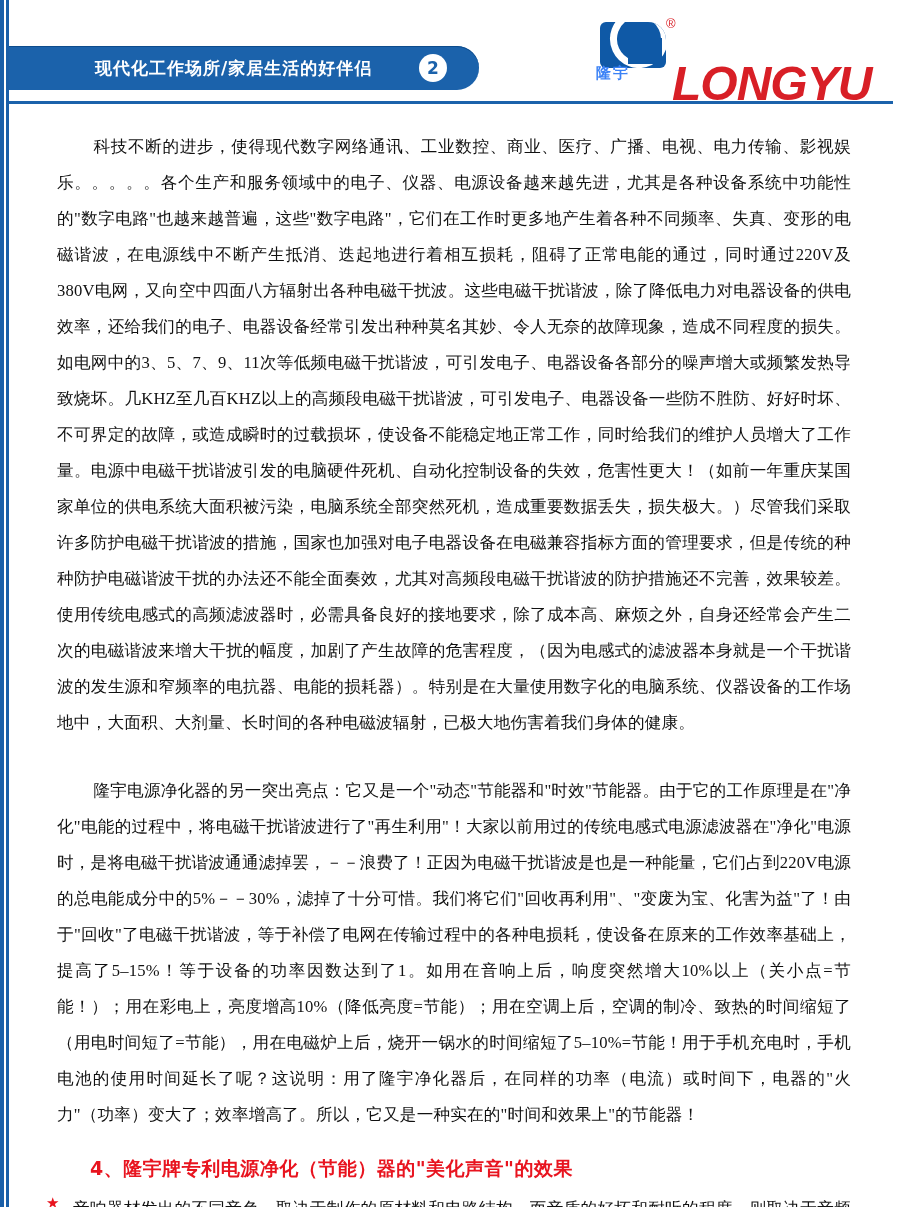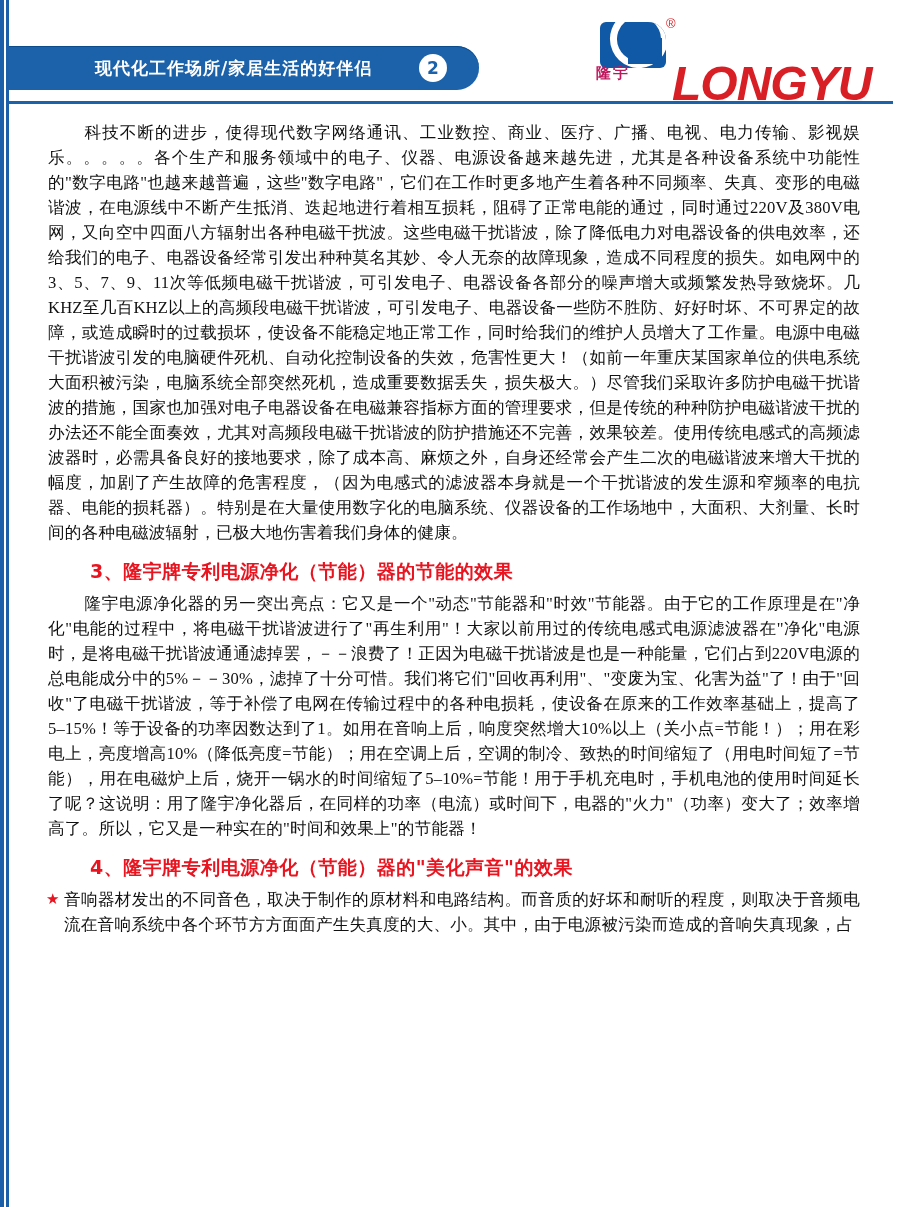--- a/index.html
+++ b/index.html
@@ -126,21 +126,21 @@
     position: absolute;
     left: 28px; top: 16px;
     width: 34px; height: 26px;
     background: #0f59a6;
   }
   .logo-cn {
     position: absolute;
     left: 34px;
     top: 48px;
     font-size: 15px;
-    color: #be185d;
+    color: #3b82f6;
     font-weight: bold;
     letter-spacing: 2px;
     font-family: "DejaVu Sans", "Liberation Sans", sans-serif;
   }
   .logo-word {
     position: absolute;
     left: 110px;
     top: 8px;
     font-size: 48px;
     font-weight: bold;
@@ -172,23 +172,23 @@
     font-weight: bold;
     color: #e8141f;
     font-family: "DejaVu Sans", "Liberation Sans", sans-serif;
     letter-spacing: 0.5px;
   }
   h2.section-title.indent-1 { padding-left: 34px; }
   h2.section-title.indent-2 { padding-left: 42px; }
   h2.section-title.indent-3 { padding-left: 42px; }
 
   p.para {
-    margin: 0;
+    margin: 9px;
     font-size: 16.6px;
-    line-height: 25px;
+    line-height: 36px;
     color: #111111;
     text-align: justify;
     text-justify: inter-ideograph;
     letter-spacing: 0.2px;
   }
   p.para.ind {
     text-indent: 2.2em;
   }
   .gap-md { height: 14px; }
 
@@ -230,21 +230,20 @@
       <div class="logo-word">LONGYU</div>
     </div>
   </div>
 
   <div class="content">
 
     <p class="para ind">科技不断的进步，使得现代数字网络通讯、工业数控、商业、医疗、广播、电视、电力传输、影视娱乐。。。。。各个生产和服务领域中的电子、仪器、电源设备越来越先进，尤其是各种设备系统中功能性的"数字电路"也越来越普遍，这些"数字电路"，它们在工作时更多地产生着各种不同频率、失真、变形的电磁谐波，在电源线中不断产生抵消、迭起地进行着相互损耗，阻碍了正常电能的通过，同时通过220V及380V电网，又向空中四面八方辐射出各种电磁干扰波。这些电磁干扰谐波，除了降低电力对电器设备的供电效率，还给我们的电子、电器设备经常引发出种种莫名其妙、令人无奈的故障现象，造成不同程度的损失。如电网中的3、5、7、9、11次等低频电磁干扰谐波，可引发电子、电器设备各部分的噪声增大或频繁发热导致烧坏。几KHZ至几百KHZ以上的高频段电磁干扰谐波，可引发电子、电器设备一些防不胜防、好好时坏、不可界定的故障，或造成瞬时的过载损坏，使设备不能稳定地正常工作，同时给我们的维护人员增大了工作量。电源中电磁干扰谐波引发的电脑硬件死机、自动化控制设备的失效，危害性更大！（如前一年重庆某国家单位的供电系统大面积被污染，电脑系统全部突然死机，造成重要数据丢失，损失极大。）尽管我们采取许多防护电磁干扰谐波的措施，国家也加强对电子电器设备在电磁兼容指标方面的管理要求，但是传统的种种防护电磁谐波干扰的办法还不能全面奏效，尤其对高频段电磁干扰谐波的防护措施还不完善，效果较差。使用传统电感式的高频滤波器时，必需具备良好的接地要求，除了成本高、麻烦之外，自身还经常会产生二次的电磁谐波来增大干扰的幅度，加剧了产生故障的危害程度，（因为电感式的滤波器本身就是一个干扰谐波的发生源和窄频率的电抗器、电能的损耗器）。特别是在大量使用数字化的电脑系统、仪器设备的工作场地中，大面积、大剂量、长时间的各种电磁波辐射，已极大地伤害着我们身体的健康。</p>
 
     <div class="gap-md"></div>
 
-    <h2 class="section-title indent-2">3、隆宇牌专利电源净化（节能）器的节能的效果</h2>
     <p class="para ind">隆宇电源净化器的另一突出亮点：它又是一个"动态"节能器和"时效"节能器。由于它的工作原理是在"净化"电能的过程中，将电磁干扰谐波进行了"再生利用"！大家以前用过的传统电感式电源滤波器在"净化"电源时，是将电磁干扰谐波通通滤掉罢，－－浪费了！正因为电磁干扰谐波是也是一种能量，它们占到220V电源的总电能成分中的5%－－30%，滤掉了十分可惜。我们将它们"回收再利用"、"变废为宝、化害为益"了！由于"回收"了电磁干扰谐波，等于补偿了电网在传输过程中的各种电损耗，使设备在原来的工作效率基础上，提高了5–15%！等于设备的功率因数达到了1。如用在音响上后，响度突然增大10%以上（关小点=节能！）；用在彩电上，亮度增高10%（降低亮度=节能）；用在空调上后，空调的制冷、致热的时间缩短了（用电时间短了=节能），用在电磁炉上后，烧开一锅水的时间缩短了5–10%=节能！用于手机充电时，手机电池的使用时间延长了呢？这说明：用了隆宇净化器后，在同样的功率（电流）或时间下，电器的"火力"（功率）变大了；效率增高了。所以，它又是一种实在的"时间和效果上"的节能器！</p>
 
     <div class="gap-md"></div>
 
     <h2 class="section-title indent-3">4、隆宇牌专利电源净化（节能）器的"美化声音"的效果</h2>
     <div class="star-para">
       <span class="star">★</span>
       <p class="para">音响器材发出的不同音色，取决于制作的原材料和电路结构。而音质的好坏和耐听的程度，则取决于音频电流在音响系统中各个环节方方面面产生失真度的大、小。其中，由于电源被污染而造成的音响失真现象，占</p>
     </div>
 

